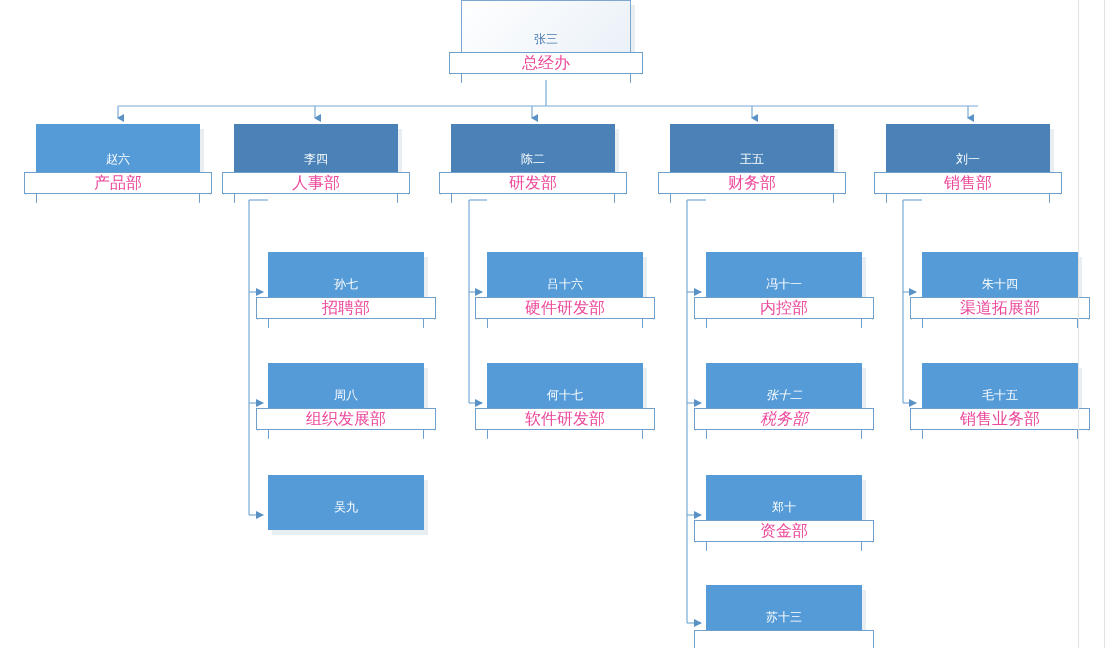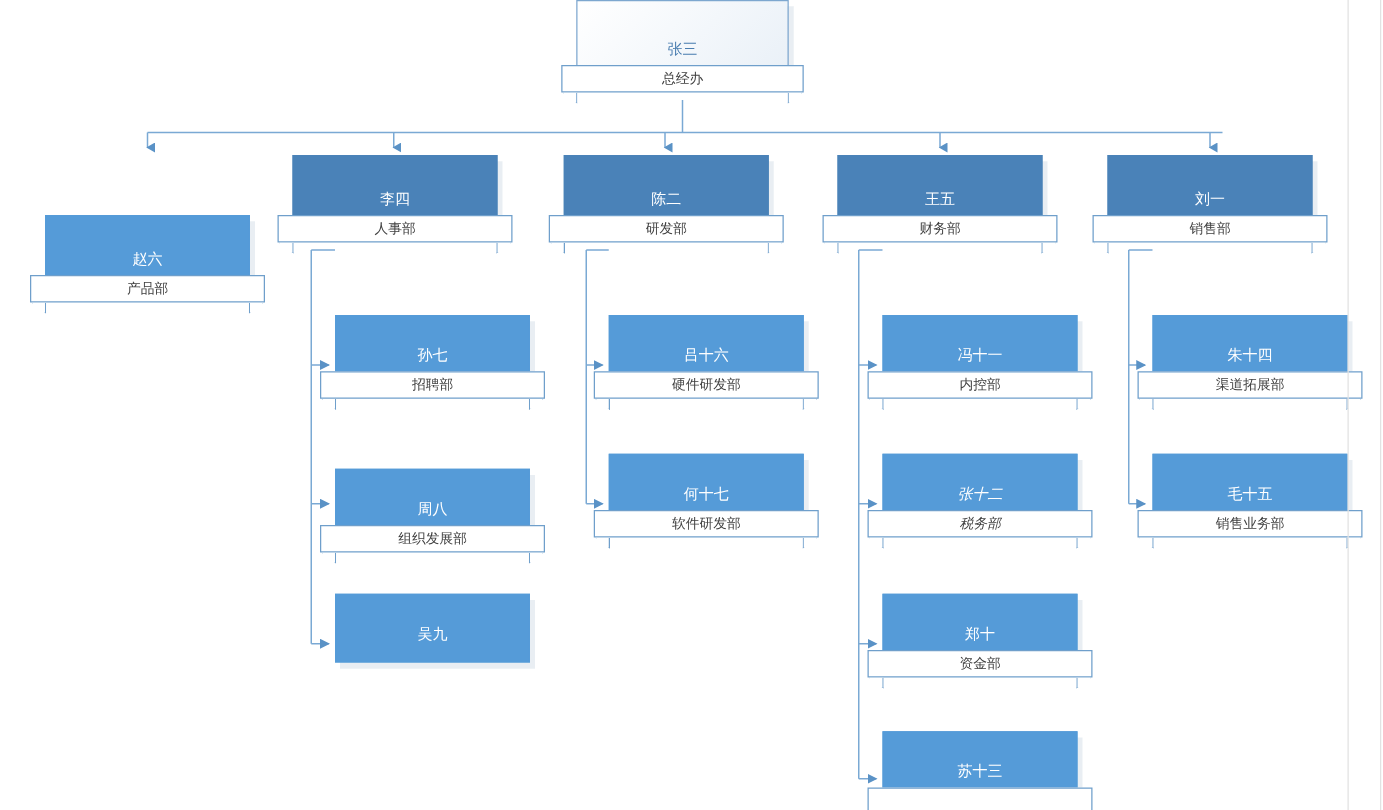--- a/index.html
+++ b/index.html
@@ -77,22 +77,22 @@
     bottom: -12px;
     height: 22px;
     background: #ffffff;
     border: 1px solid #6f9fcb;
     box-sizing: border-box;
     display: flex;
     align-items: center;
     justify-content: center;
   }
   .ribbon .dept {
-    color: #404040;
-    font-size: 11px;
+    color: #ec4899;
+    font-size: 16px;
     line-height: 14px;
     white-space: nowrap;
   }
   
   .fold {
     position: absolute;
     top: 21px;
     width: 12px;
     height: 9px;
     background: #ffffff;
@@ -178,21 +178,21 @@
     <div class="shadow"></div>
     <div class="body"></div>
     <div class="name">张三</div>
     <div class="ribbon">
       <span class="dept">总经办</span>
       <span class="fold left"></span>
       <span class="fold right"></span>
     </div>
   </div>
 
-  <div class="node lvl2-light" style="left:36px; top:124px; width:164px; height:58px;margin-top:48px;">
+  <div class="node lvl2-light" style="left:36px; top:124px; width:164px; height:58px;">
     <div class="shadow"></div>
     <div class="body"></div>
     <div class="name">赵六</div>
     <div class="ribbon">
       <span class="dept">产品部</span>
       <span class="fold left"></span>
       <span class="fold right"></span>
     </div>
   </div>
 
@@ -244,21 +244,21 @@
     <div class="shadow"></div>
     <div class="body"></div>
     <div class="name">孙七</div>
     <div class="ribbon">
       <span class="dept">招聘部</span>
       <span class="fold left"></span>
       <span class="fold right"></span>
     </div>
   </div>
 
-  <div class="node lvl3" style="left:268px; top:363px; width:156px; height:55px;margin-top:12px;">
+  <div class="node lvl3" style="left:268px; top:363px; width:156px; height:55px;">
     <div class="shadow"></div>
     <div class="body"></div>
     <div class="name">周八</div>
     <div class="ribbon">
       <span class="dept">组织发展部</span>
       <span class="fold left"></span>
       <span class="fold right"></span>
     </div>
   </div>
 

